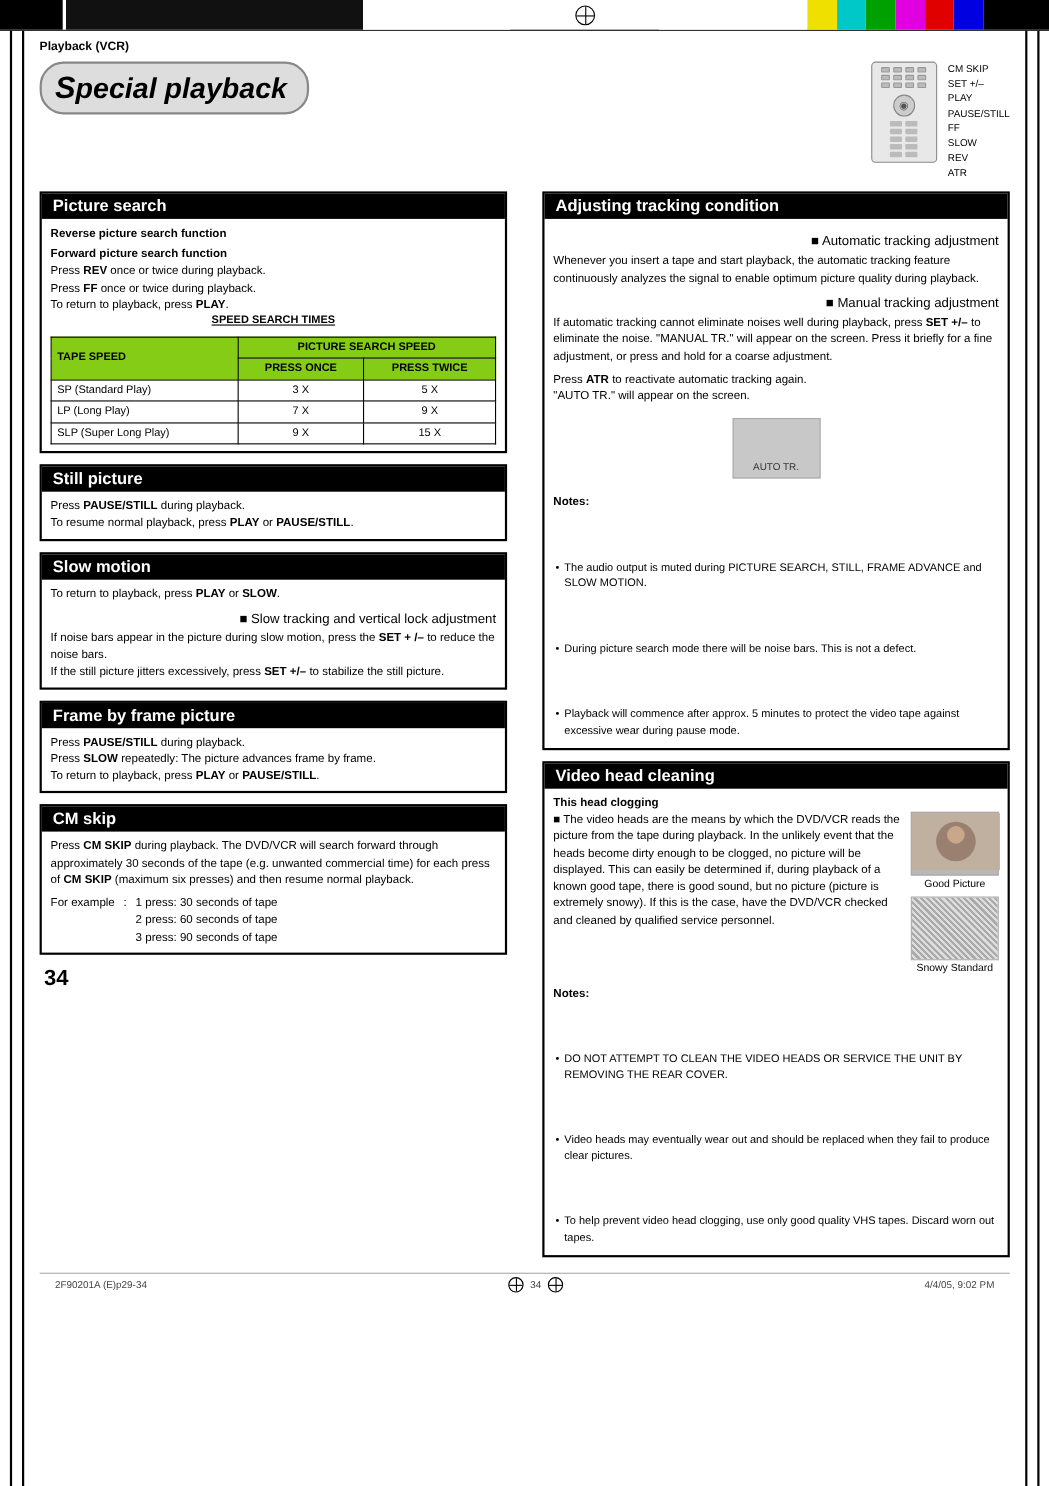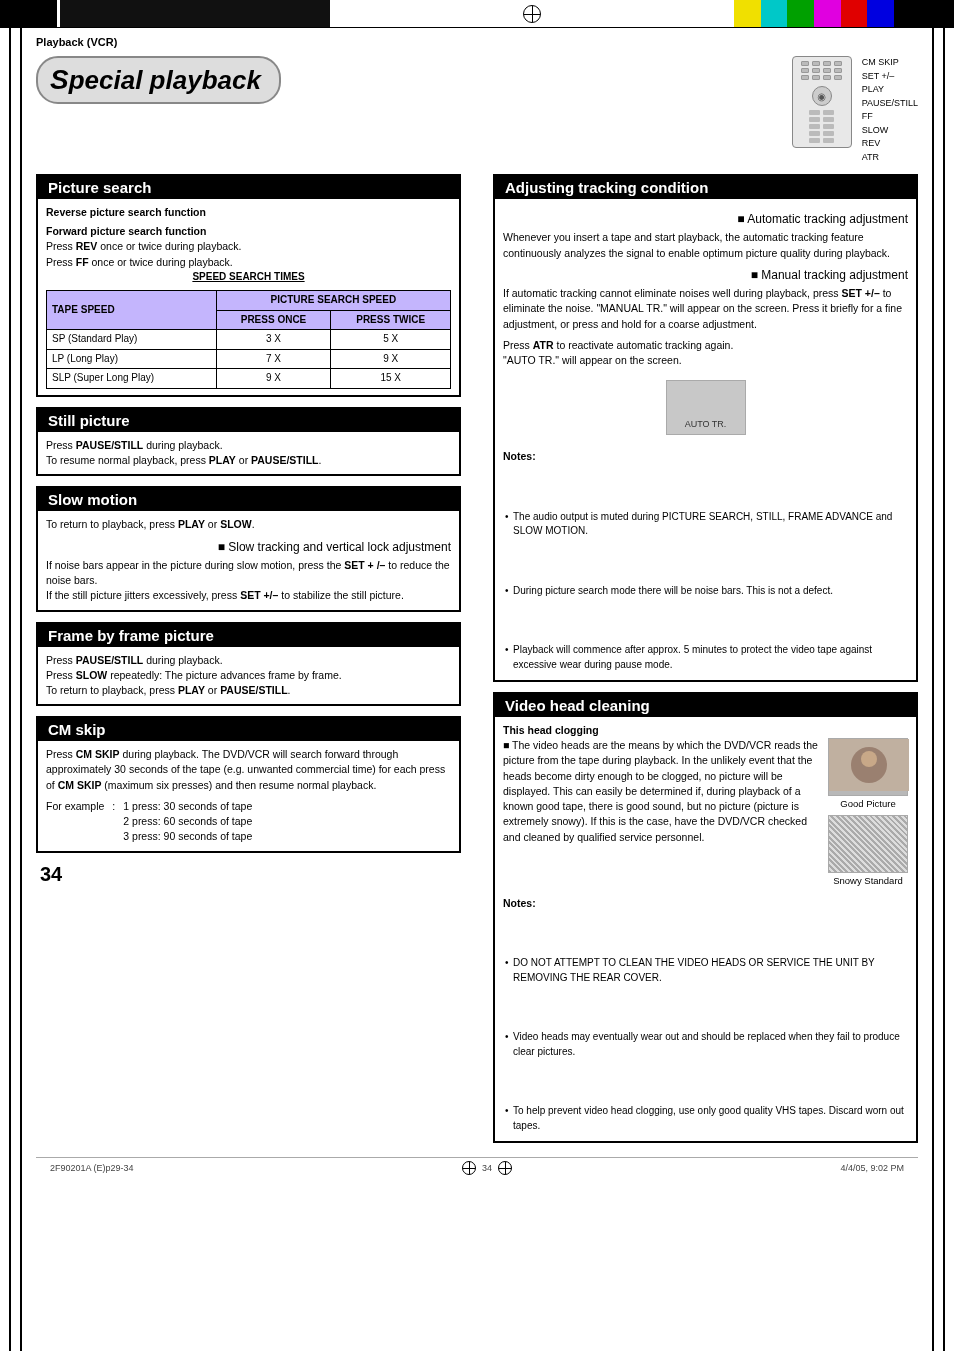--- a/index.html
+++ b/index.html
@@ -213,21 +213,21 @@
       border-collapse: collapse;
       font-size: 10px;
       margin-top: 6px;
     }
     .speed-table th, .speed-table td {
       border: 1px solid #000;
       padding: 2px 5px;
       text-align: center;
     }
     .speed-table .header-top {
-      background: #c4b5fd;
+      background: #84cc16;
       font-weight: bold;
     }
     .speed-table .col-label {
       text-align: left;
       width: 42%;
     }
     .table-caption {
       text-align: center;
       font-weight: bold;
       font-size: 10px;
@@ -461,20 +461,21 @@
 
       <div class="col-left">
 
         <div class="section-box">
           <span class="section-title">Picture search</span>
           <div class="section-body">
             <p><span class="bold">Reverse picture search function</span></p>
             <p style="margin-top:4px;"><span class="bold">Forward picture search function</span></p>
             <p>Press <span class="bold">REV</span> once or twice during playback.</p>
             <p>Press <span class="bold">FF</span> once or twice during playback.</p>
+            <p>To return to playback, press <span class="bold">PLAY</span>.</p>
 
             <div class="table-caption">SPEED SEARCH TIMES</div>
             <table class="speed-table">
               <thead>
                 <tr>
                   <th class="header-top col-label" rowspan="2">TAPE SPEED</th>
                   <th class="header-top" colspan="2">PICTURE SEARCH SPEED</th>
                 </tr>
                 <tr>
                   <th class="header-top">PRESS ONCE</th>

